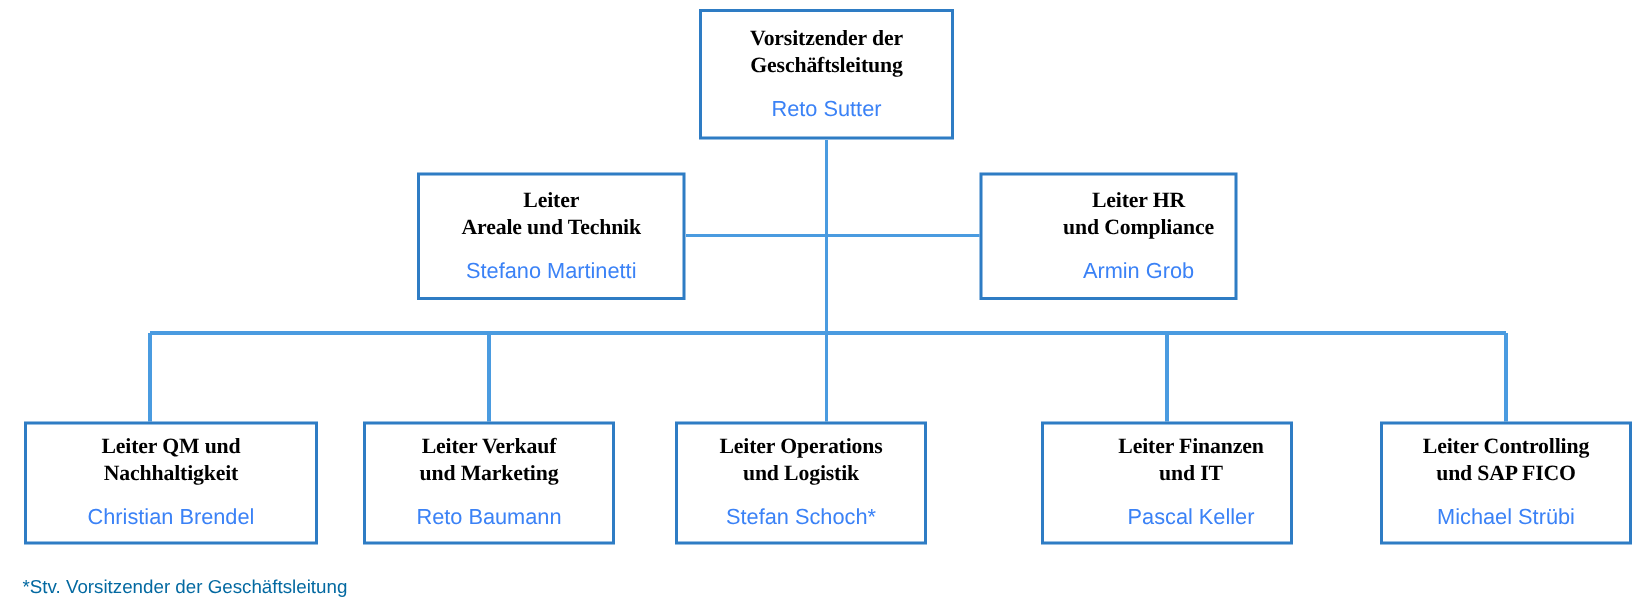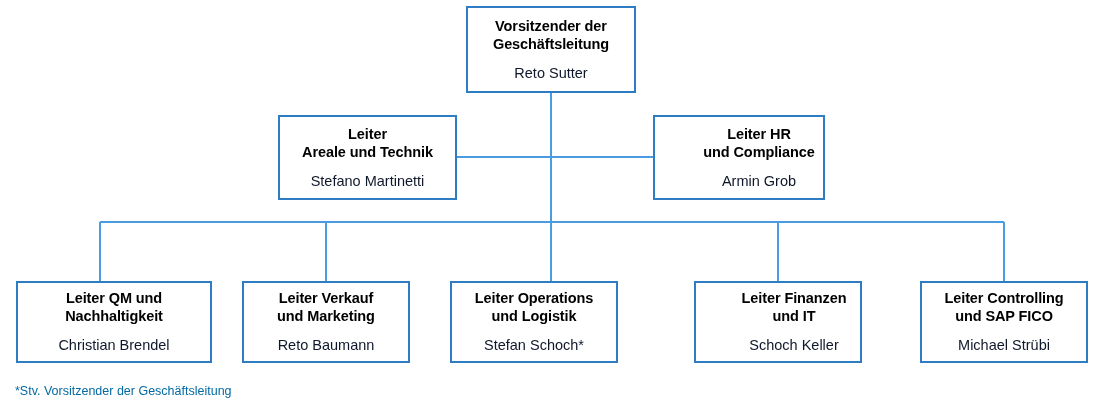--- a/index.html
+++ b/index.html
@@ -37,23 +37,24 @@
     text-align: center;
     z-index: 2;
   }
   .node-title {
     font-weight: bold;
     color: #000000;
     font-size: 14.5px;
     line-height: 18px;
     letter-spacing: -0.1px;
     white-space: pre-line;
+    font-family: Liberation Serif, serif;
   }
   .node-person {
-    color: #0f172a;
+    color: #3b82f6;
     font-size: 14.5px;
     line-height: 19px;
     margin-top: 11px;
   }
   .footnote {
     position: absolute;
     left: 15px;
     top: 383px;
     font-size: 12.5px;
     color: #0369a1;
@@ -113,21 +114,21 @@
 
   <div class="node" style="left:450px; top:281px; width:168px; height:82px;">
     <div class="node-title">Leiter Operations
 und Logistik</div>
     <div class="node-person">Stefan Schoch*</div>
   </div>
 
   <div class="node" style="left:694px; top:281px; width:168px; height:82px;padding-left:32px;">
     <div class="node-title">Leiter Finanzen
 und IT</div>
-    <div class="node-person">Schoch Keller</div>
+    <div class="node-person">Pascal Keller</div>
   </div>
 
   <div class="node" style="left:920px; top:281px; width:168px; height:82px;">
     <div class="node-title">Leiter Controlling
 und SAP FICO</div>
     <div class="node-person">Michael Strübi</div>
   </div>
 
   <div class="footnote">*Stv. Vorsitzender der Geschäftsleitung</div>
 

